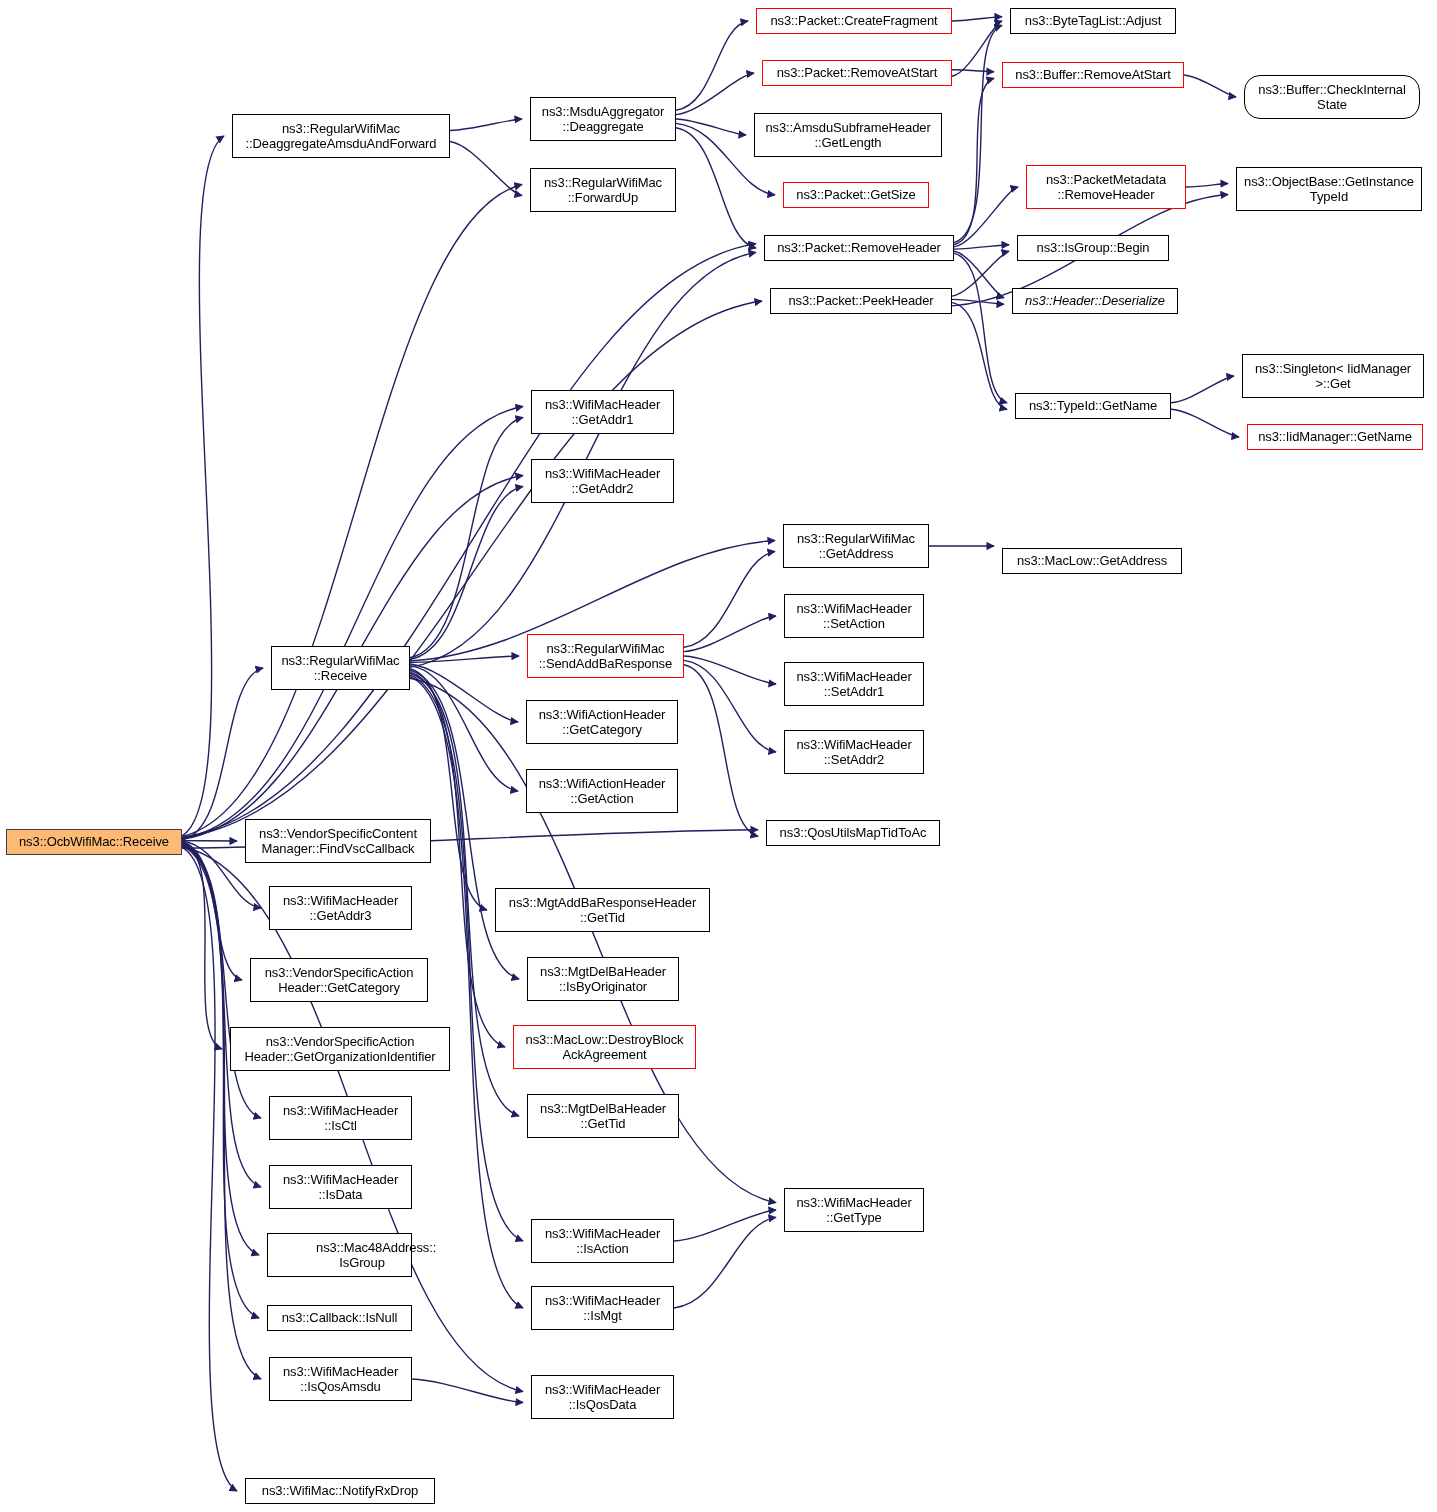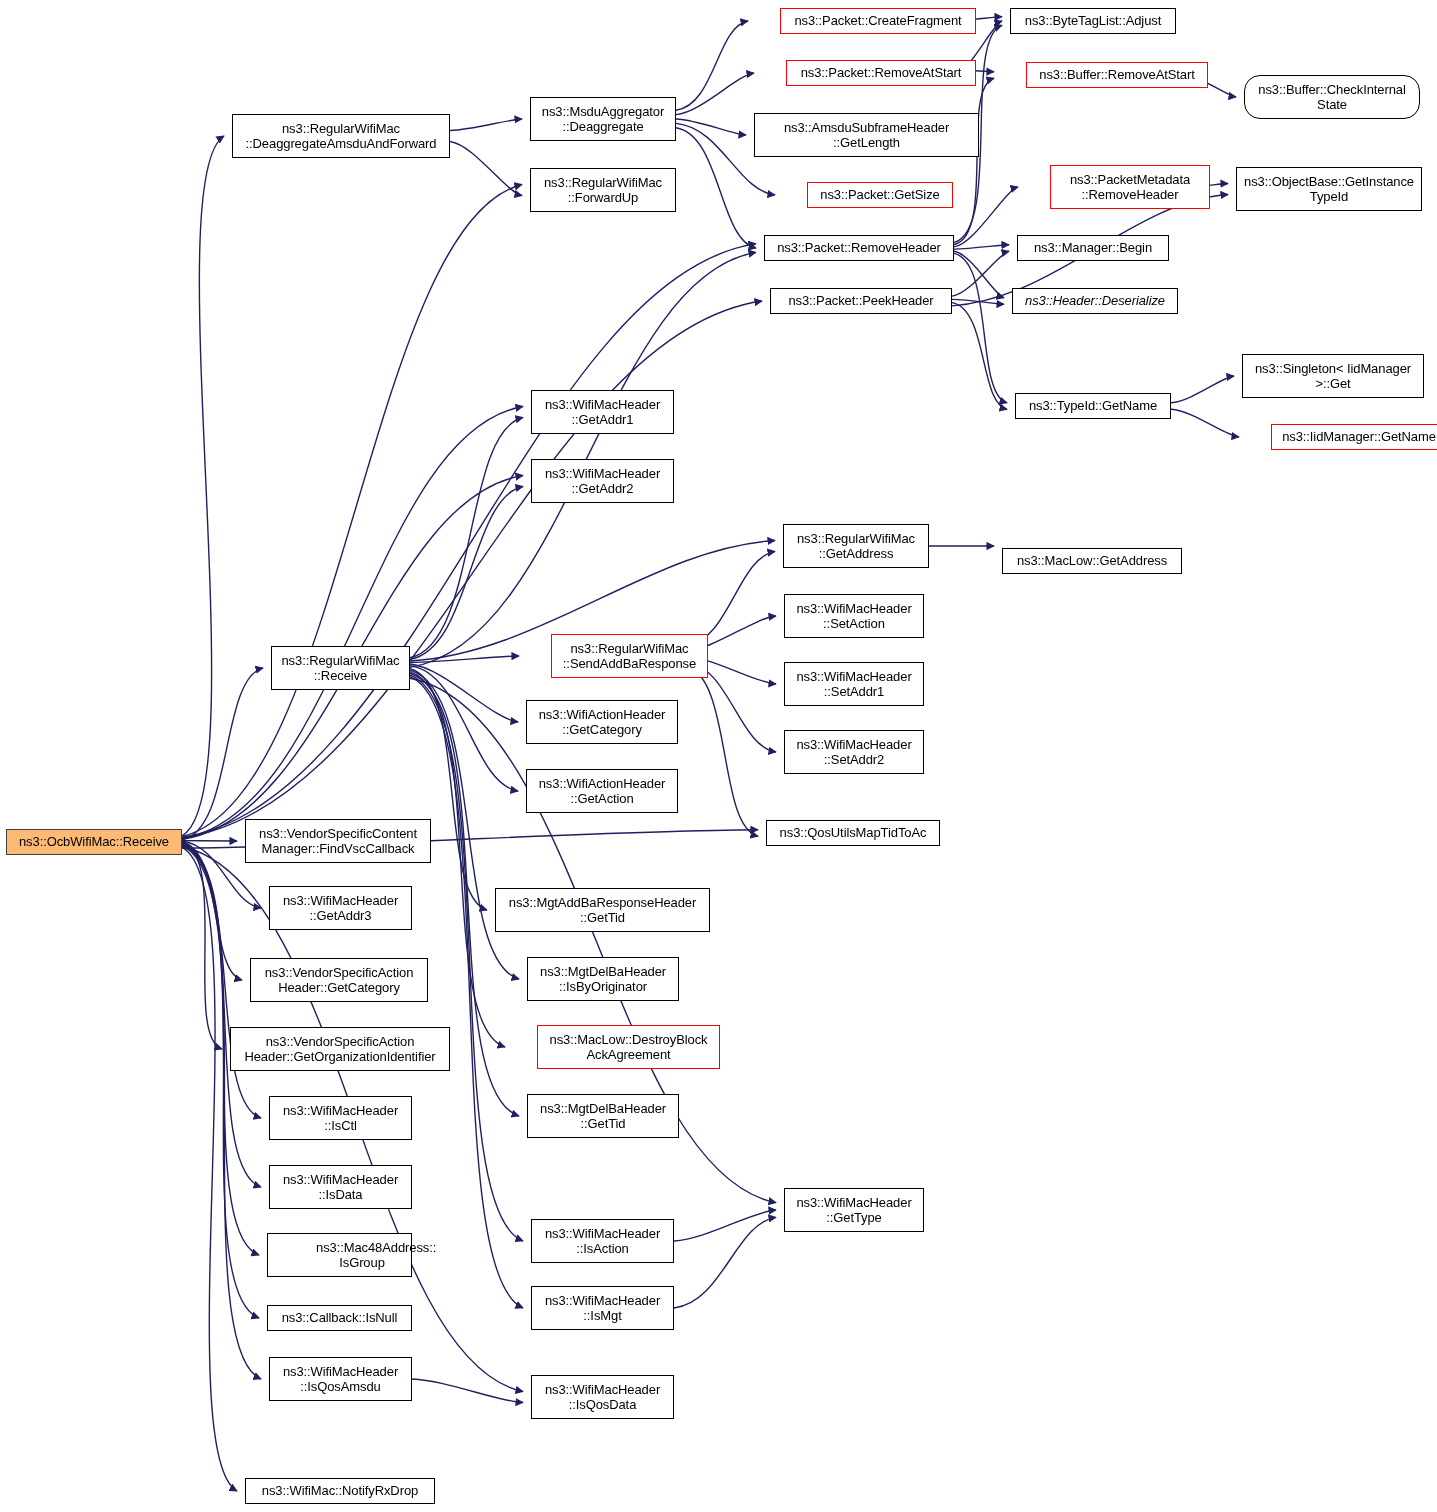--- a/index.html
+++ b/index.html
@@ -33,21 +33,20 @@
     display: flex;
     align-items: center;
     justify-content: center;
     text-align: center;
     padding: 1px 3px;
     white-space: pre-line;
     letter-spacing: -0.1px;
   }
   .node.red {
     border-color: #ff0000;
-    margin-left: 24px;
   }
   .node.current {
     background: #fdba74;
     border-color: #404040;
   }
   .node .lbl {
     display: block;
     width: 100%;
   }
 </style>
@@ -133,33 +132,33 @@
   <div id="node-layer">
       <div class="node current" style="left: 6px; top: 829px; width: 176px; height: 26px;"><span class="lbl">ns3::OcbWifiMac::Receive</span></div>
       <div class="node" style="left: 232px; top: 114px; width: 218px; height: 44px;"><span class="lbl">ns3::RegularWifiMac
 ::DeaggregateAmsduAndForward</span></div>
       <div class="node" style="left: 530px; top: 97px; width: 146px; height: 44px;"><span class="lbl">ns3::MsduAggregator
 ::Deaggregate</span></div>
       <div class="node" style="left: 530px; top: 168px; width: 146px; height: 44px;"><span class="lbl">ns3::RegularWifiMac
 ::ForwardUp</span></div>
       <div class="node red" style="left: 756px; top: 8px; width: 196px; height: 26px;"><span class="lbl">ns3::Packet::CreateFragment</span></div>
       <div class="node red" style="left: 762px; top: 60px; width: 190px; height: 26px;"><span class="lbl">ns3::Packet::RemoveAtStart</span></div>
-      <div class="node" style="left: 754px; top: 113px; width: 225px; height: 44px;"><span class="lbl">ns3::AmsduSubframeHeader
+      <div class="node" style="left: 754px; top: 113px; width: 188px; height: 44px;"><span class="lbl">ns3::AmsduSubframeHeader
 ::GetLength</span></div>
       <div class="node red" style="left: 783px; top: 182px; width: 146px; height: 26px;"><span class="lbl">ns3::Packet::GetSize</span></div>
       <div class="node" style="left: 1010px; top: 8px; width: 166px; height: 26px;"><span class="lbl">ns3::ByteTagList::Adjust</span></div>
       <div class="node red" style="left: 1002px; top: 62px; width: 182px; height: 26px;"><span class="lbl">ns3::Buffer::RemoveAtStart</span></div>
       <div class="node" style="left: 1244px; top: 75px; width: 176px; height: 44px; border-radius: 16px;"><span class="lbl">ns3::Buffer::CheckInternal
 State</span></div>
       <div class="node red" style="left: 1026px; top: 165px; width: 160px; height: 44px;"><span class="lbl">ns3::PacketMetadata
 ::RemoveHeader</span></div>
       <div class="node" style="left: 1236px; top: 167px; width: 186px; height: 44px;"><span class="lbl">ns3::ObjectBase::GetInstance
 TypeId</span></div>
       <div class="node" style="left: 764px; top: 235px; width: 190px; height: 26px;"><span class="lbl">ns3::Packet::RemoveHeader</span></div>
-      <div class="node" style="left: 1017px; top: 235px; width: 152px; height: 26px;"><span class="lbl">ns3::Manager::Begin</span></div>
+      <div class="node" style="left: 1017px; top: 235px; width: 152px; height: 26px;"><span class="lbl">ns3::IsGroup::Begin</span></div>
       <div class="node" style="left: 770px; top: 288px; width: 182px; height: 26px;"><span class="lbl">ns3::Packet::PeekHeader</span></div>
       <div class="node" style="left: 1012px; top: 288px; width: 166px; height: 26px; font-style: italic;"><span class="lbl">ns3::Header::Deserialize</span></div>
       <div class="node" style="left: 1015px; top: 393px; width: 156px; height: 26px; align-items: center;"><span class="lbl">ns3::TypeId::GetName</span></div>
       <div class="node" style="left: 1242px; top: 354px; width: 182px; height: 44px;"><span class="lbl">ns3::Singleton&lt; IidManager
 &gt;::Get</span></div>
       <div class="node red" style="left: 1247px; top: 424px; width: 176px; height: 26px;"><span class="lbl">ns3::IidManager::GetName</span></div>
       <div class="node" style="left: 531px; top: 390px; width: 143px; height: 44px;"><span class="lbl">ns3::WifiMacHeader
 ::GetAddr1</span></div>
       <div class="node" style="left: 531px; top: 459px; width: 143px; height: 44px;"><span class="lbl">ns3::WifiMacHeader
 ::GetAddr2</span></div>

